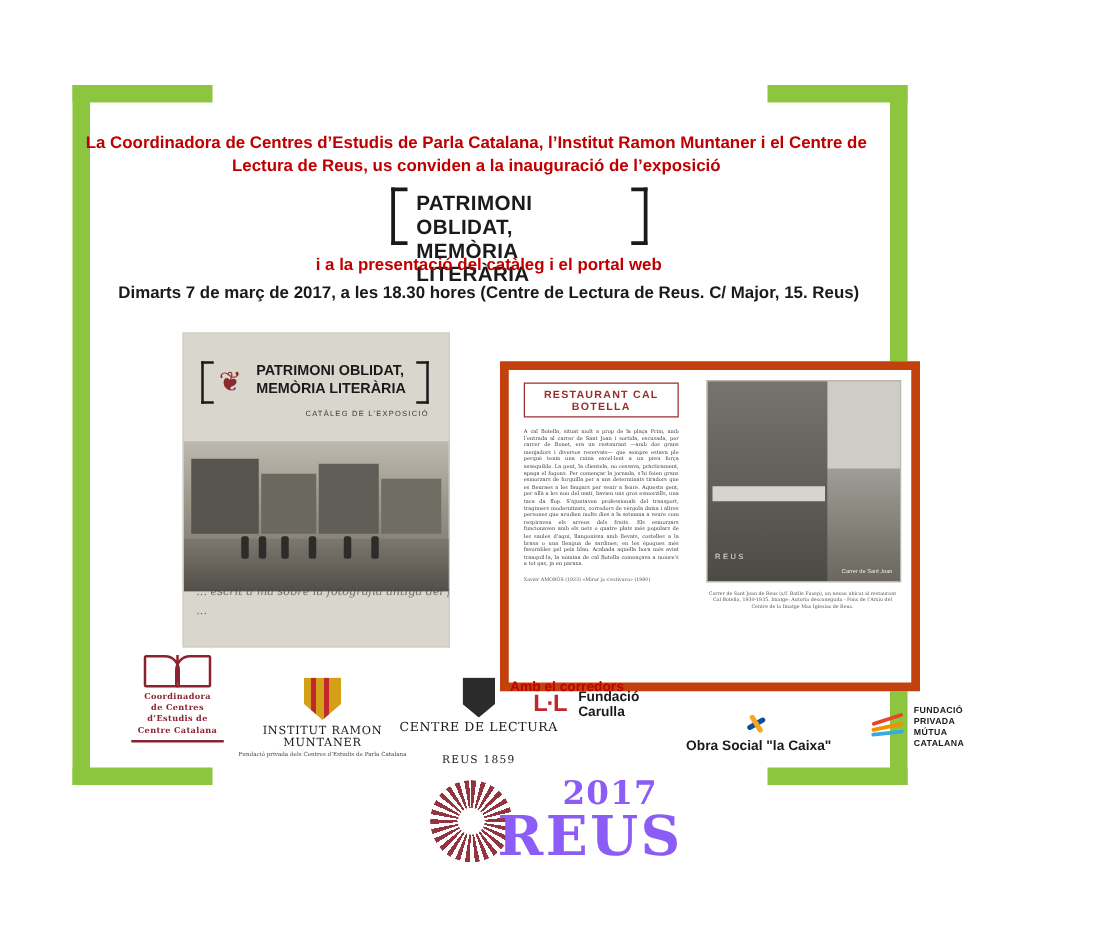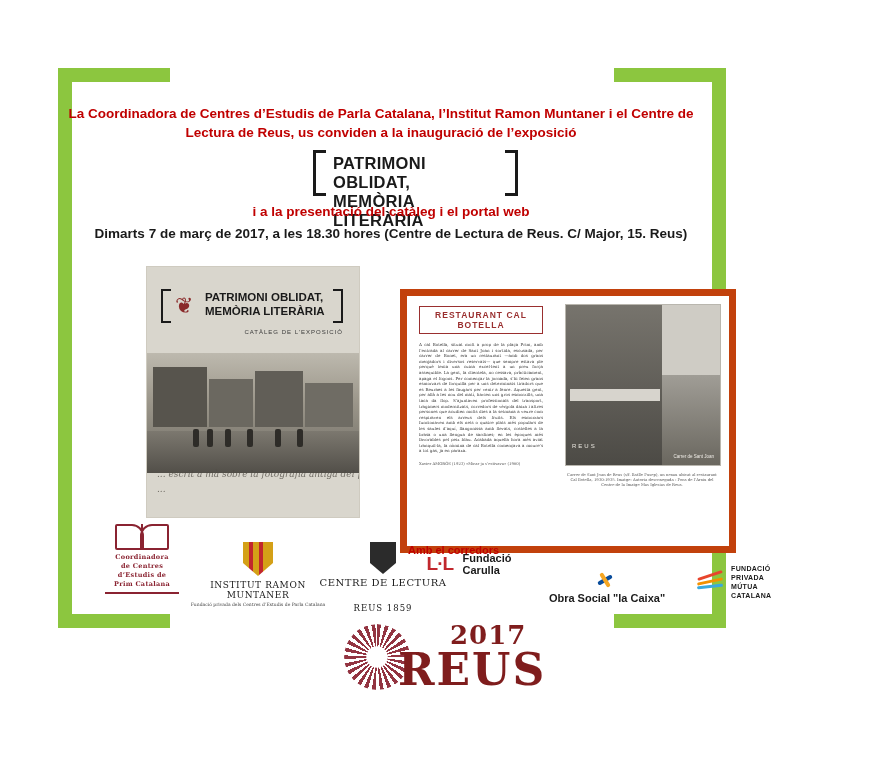--- a/index.html
+++ b/index.html
@@ -502,21 +502,21 @@
     letter-spacing: .3px;
   }
 
   
   .reus-logo {
     position: absolute;
     left: 340px;
     top: 616px;
     width: 210px;
     height: 100px;
-    color: #7f1d1d;
+    color: #8b5cf6;
   }
   .reus-logo .swirl {
     position: absolute;
     left: 4px; top: 8px;
     width: 66px; height: 66px;
     border-radius: 50%;
     background:
       repeating-conic-gradient(#8a2331 0deg 7deg, transparent 7deg 14deg);
     -webkit-mask: radial-gradient(circle, transparent 22%, #000 24%, #000 100%);
             mask: radial-gradient(circle, transparent 22%, #000 24%, #000 100%);
@@ -629,21 +629,21 @@
   <div class="logo-block logo-coord">
     <div class="book">
       <div class="pg l"></div>
       <div class="pg r"></div>
       <div class="spine"></div>
     </div>
     <div class="txt">
       <div>Coordinadora</div>
       <div>de Centres</div>
       <div>d’Estudis de</div>
-      <div>Prim Catalana</div>
+      <div>Centre Catalana</div>
     </div>
     <div class="rule"></div>
   </div>
 
   <div class="logo-block logo-irm">
     <div class="shield"></div>
     <div class="name">INSTITUT RAMON MUNTANER</div>
     <div class="sub">Fundació privada dels Centres d’Estudis de Parla Catalana</div>
   </div>
 

